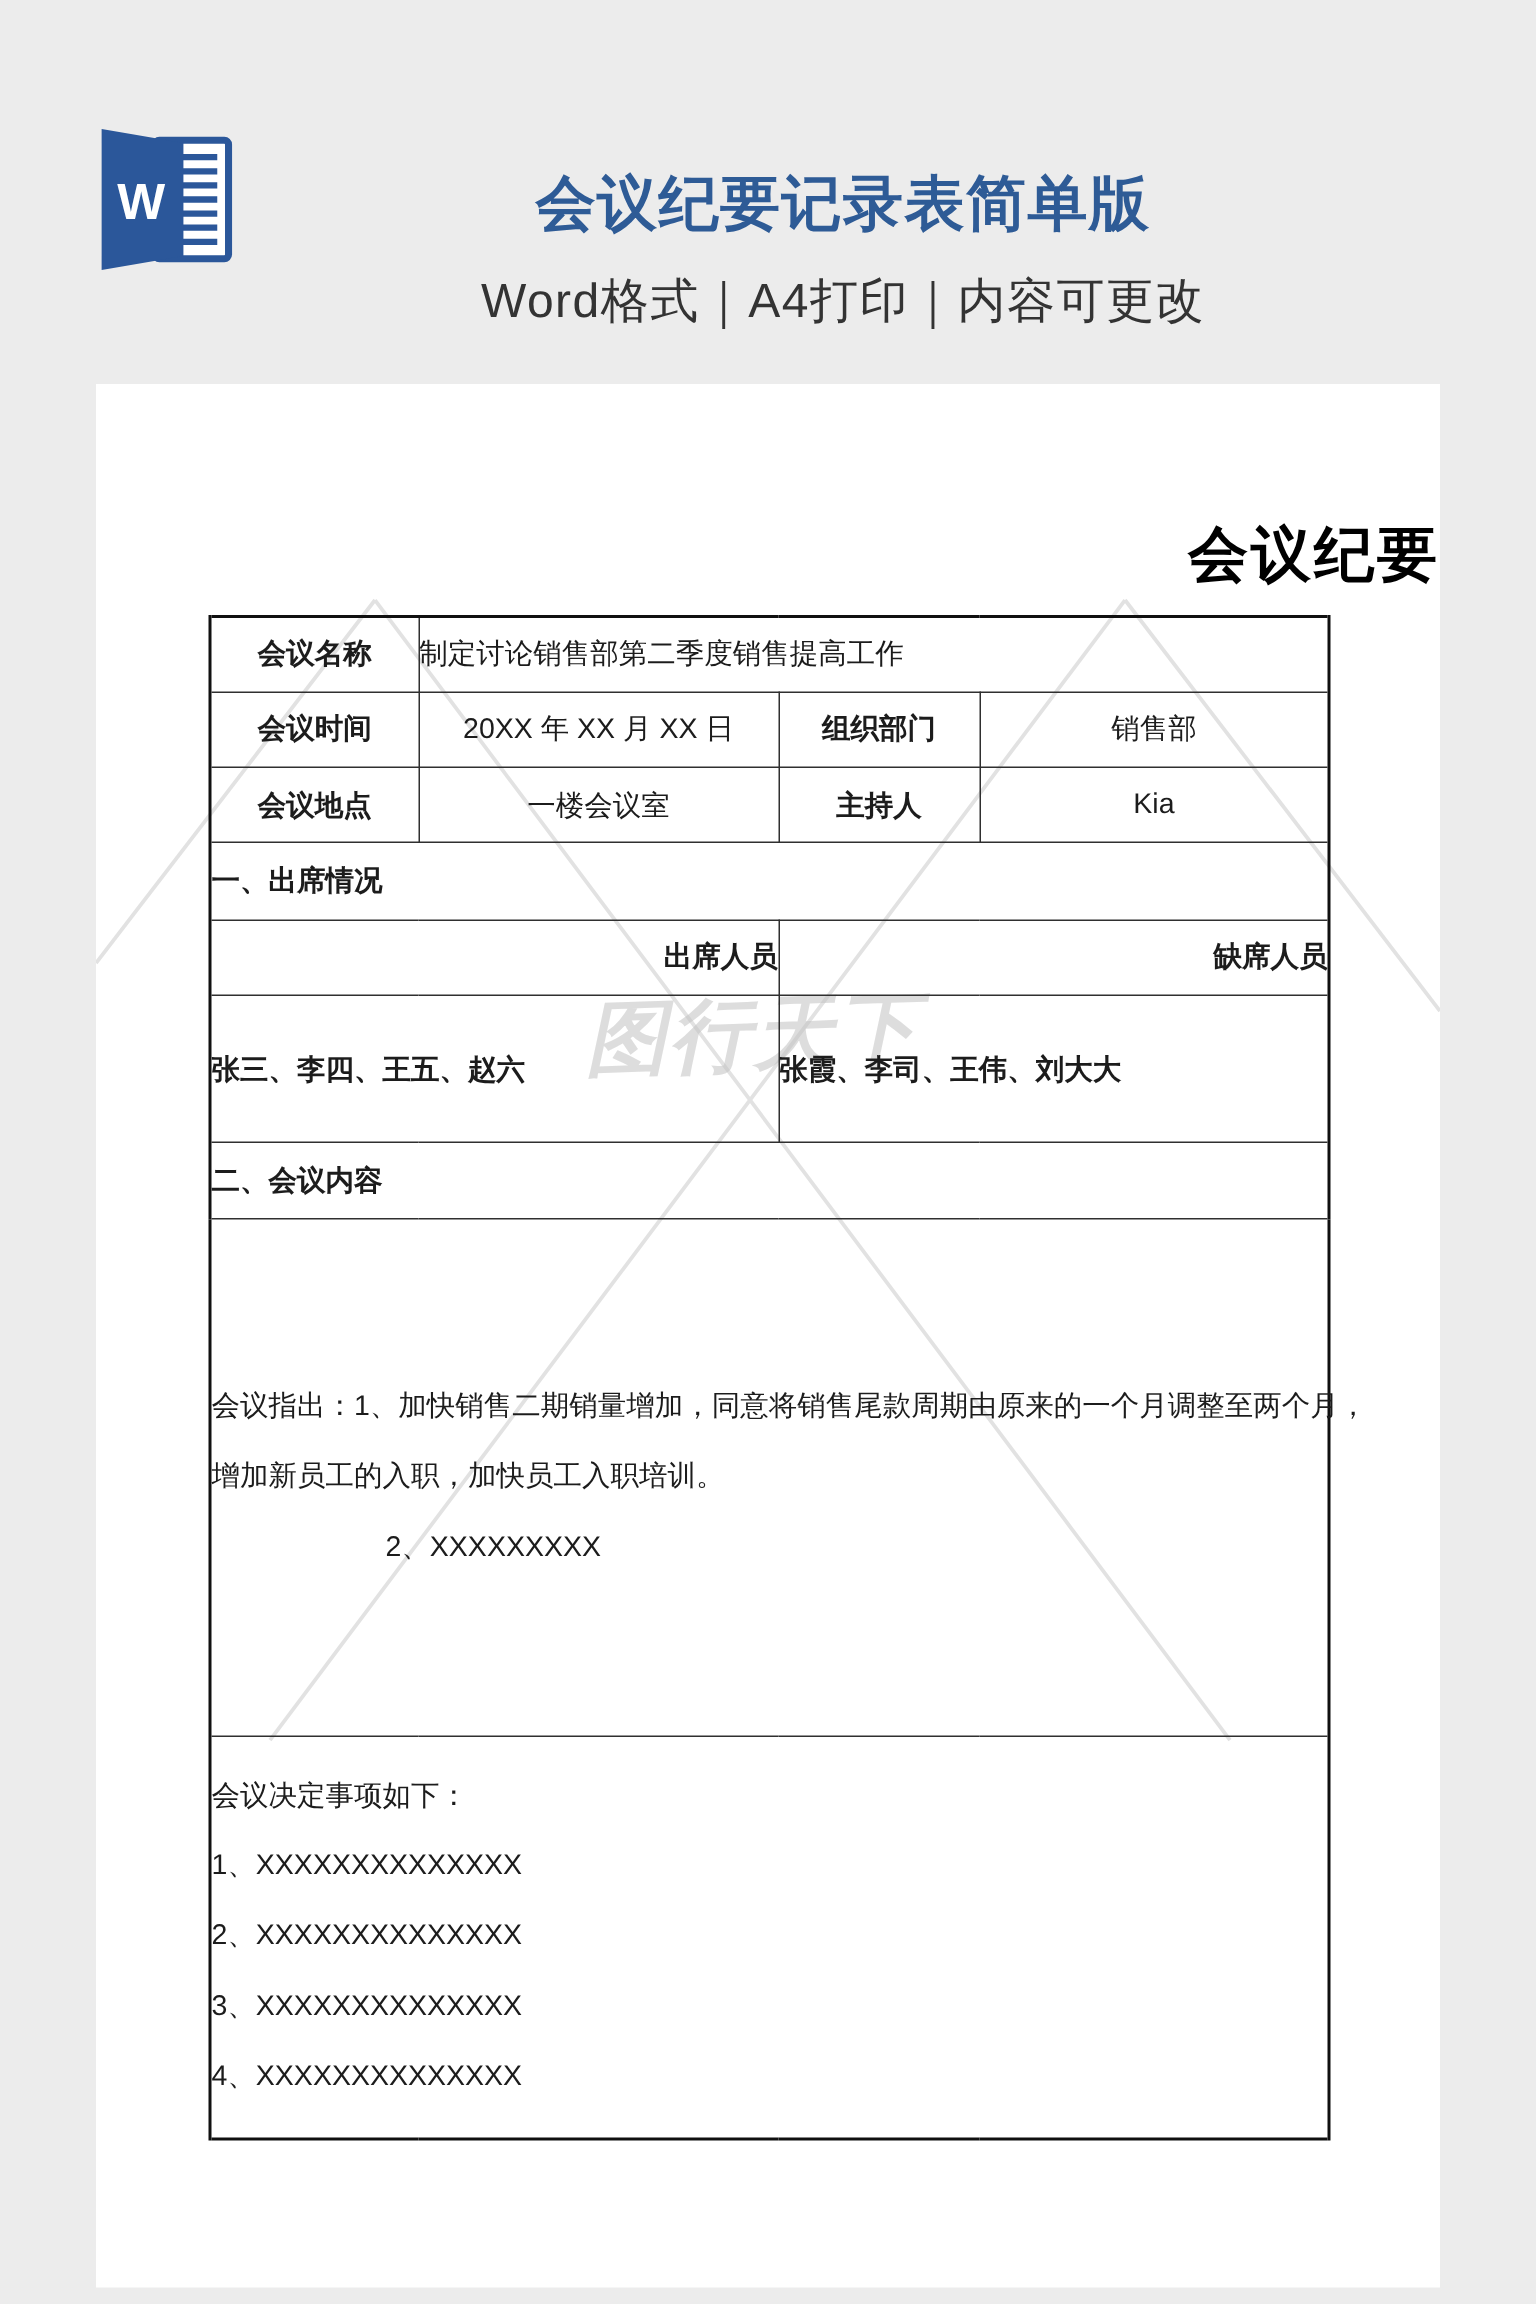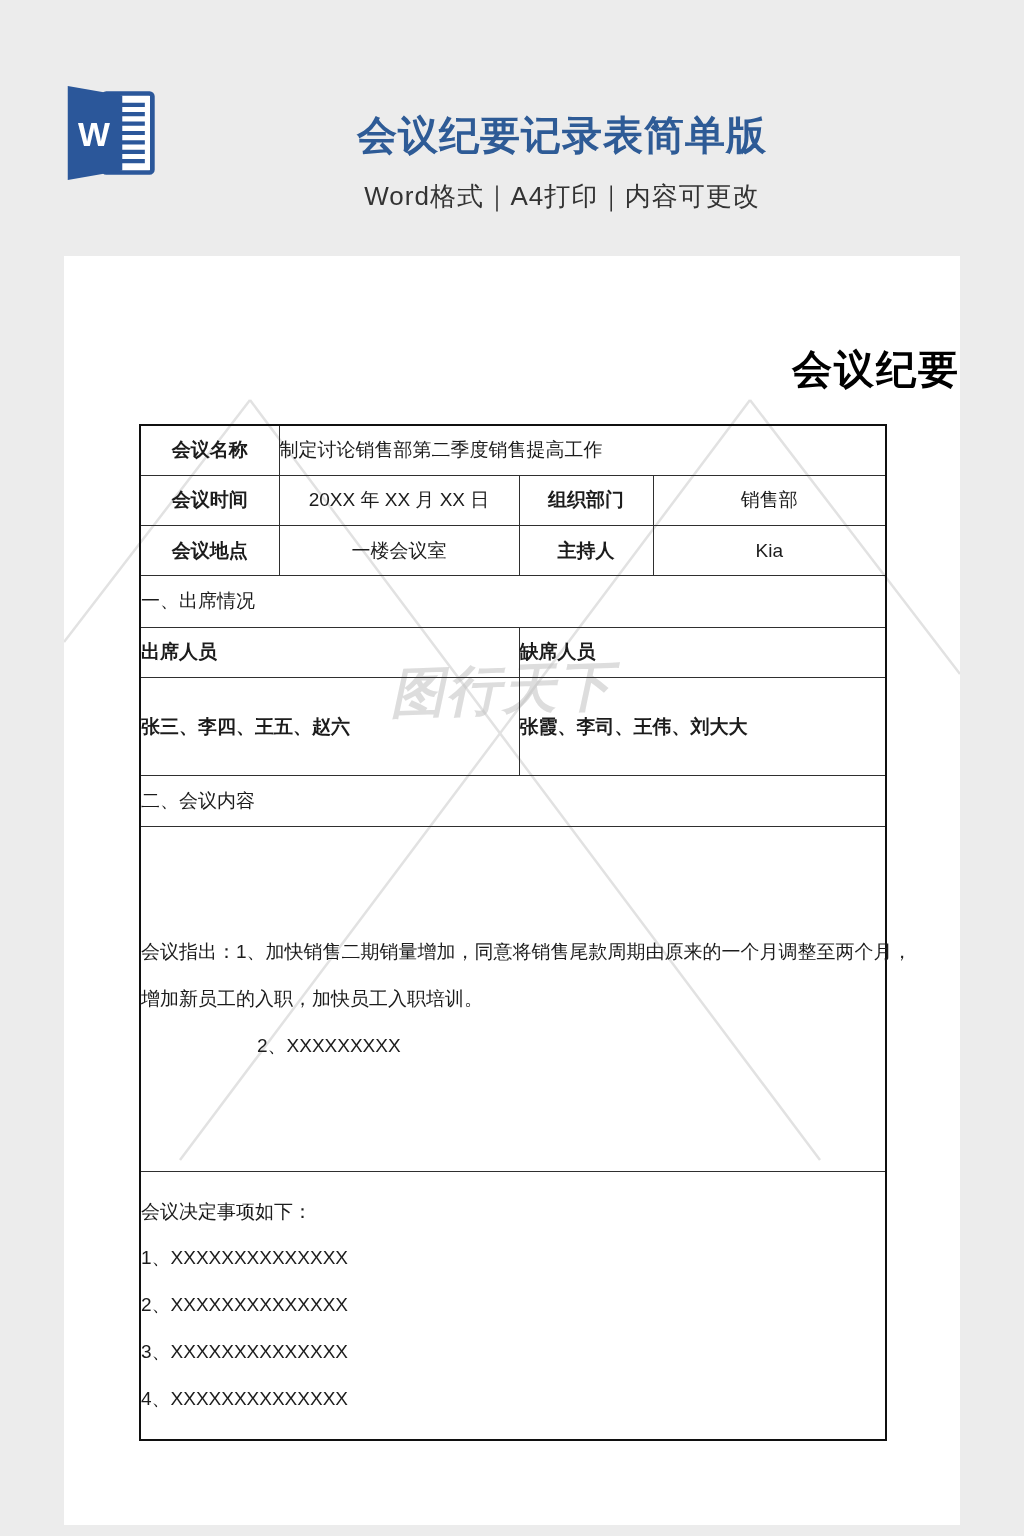--- a/index.html
+++ b/index.html
@@ -15,21 +15,21 @@
 
   
   .promo-header { position: absolute; left: 0; top: 0; width: 1024px; height: 256px; }
   .word-icon { position: absolute; left: 64px; top: 84px; width: 94px; height: 98px; }
   .header-text { position: absolute; left: 100px; right: 0; top: 108px; text-align: center; }
   .promo-title {
     font-size: 40px; font-weight: bold; letter-spacing: 1px;
     color: #2E5B96;
   }
   .promo-subtitle {
-    margin-top: 16px; font-size: 26px; color: #333333; letter-spacing: 1px;
+    margin-top: 16px; font-size: 32px; color: #333333; letter-spacing: 1px;
   }
 
   
   .page {
     position: absolute; left: 64px; top: 256px;
     width: 896px; height: 1269px;
     background: #ffffff;
   }
   .wm-lines { position: absolute; left: 0; top: 0; width: 896px; height: 1269px; }
   .wm-text {
@@ -42,40 +42,40 @@
   }
   .doc-title {
     position: absolute; left: 0; top: 86px; width: 100%;
     text-align: right;
     font-size: 40px; font-weight: bold; letter-spacing: 2px;
     color: #000000;
   }
 
   
   table.minutes {
-    position: absolute; left: 75px; top: 168px;
+    position: absolute; left: 75px; top: 154px;
     width: 746px; height: 1017px;
     border-collapse: collapse; table-layout: fixed;
     font-size: 19px;
   }
   table.minutes td {
     border: 1.5px solid #2f2f2f;
     padding: 0;
     vertical-align: middle;
     background: transparent;
   }
   table.minutes { border: 2.5px solid #101010; }
   table.minutes td.outL { border-left-width: 2.5px; border-left-color: #101010; }
   table.minutes td.outR { border-right-width: 2.5px; border-right-color: #101010; }
 
   td.label { font-weight: bold; text-align: center; }
   td.value-center { text-align: center; }
   td.value-left { text-align: left; padding-left: 8px; }
-  td.section-head { font-weight: normal; text-align: left; padding-left: 9px; }
-  td.col-head { font-weight: bold; text-align: left; }
+  td.section-head { font-weight: bold; text-align: left; padding-left: 9px; }
+  td.col-head { font-weight: bold; text-align: right; }
   td.names { vertical-align: top; text-align: left; padding: 14px 7px 0 7px; font-weight: bold; }
   td.block { vertical-align: top; text-align: left; padding: 0 7px; }
 
   .content-line { line-height: 47px; white-space: nowrap; }
   .content-indent { line-height: 47px; margin-left: 116px; white-space: nowrap; }
   .decision-intro { line-height: 44px; white-space: nowrap; }
   .decision-item { line-height: 47px; white-space: nowrap; }
 </style>
 </head>
 <body>

